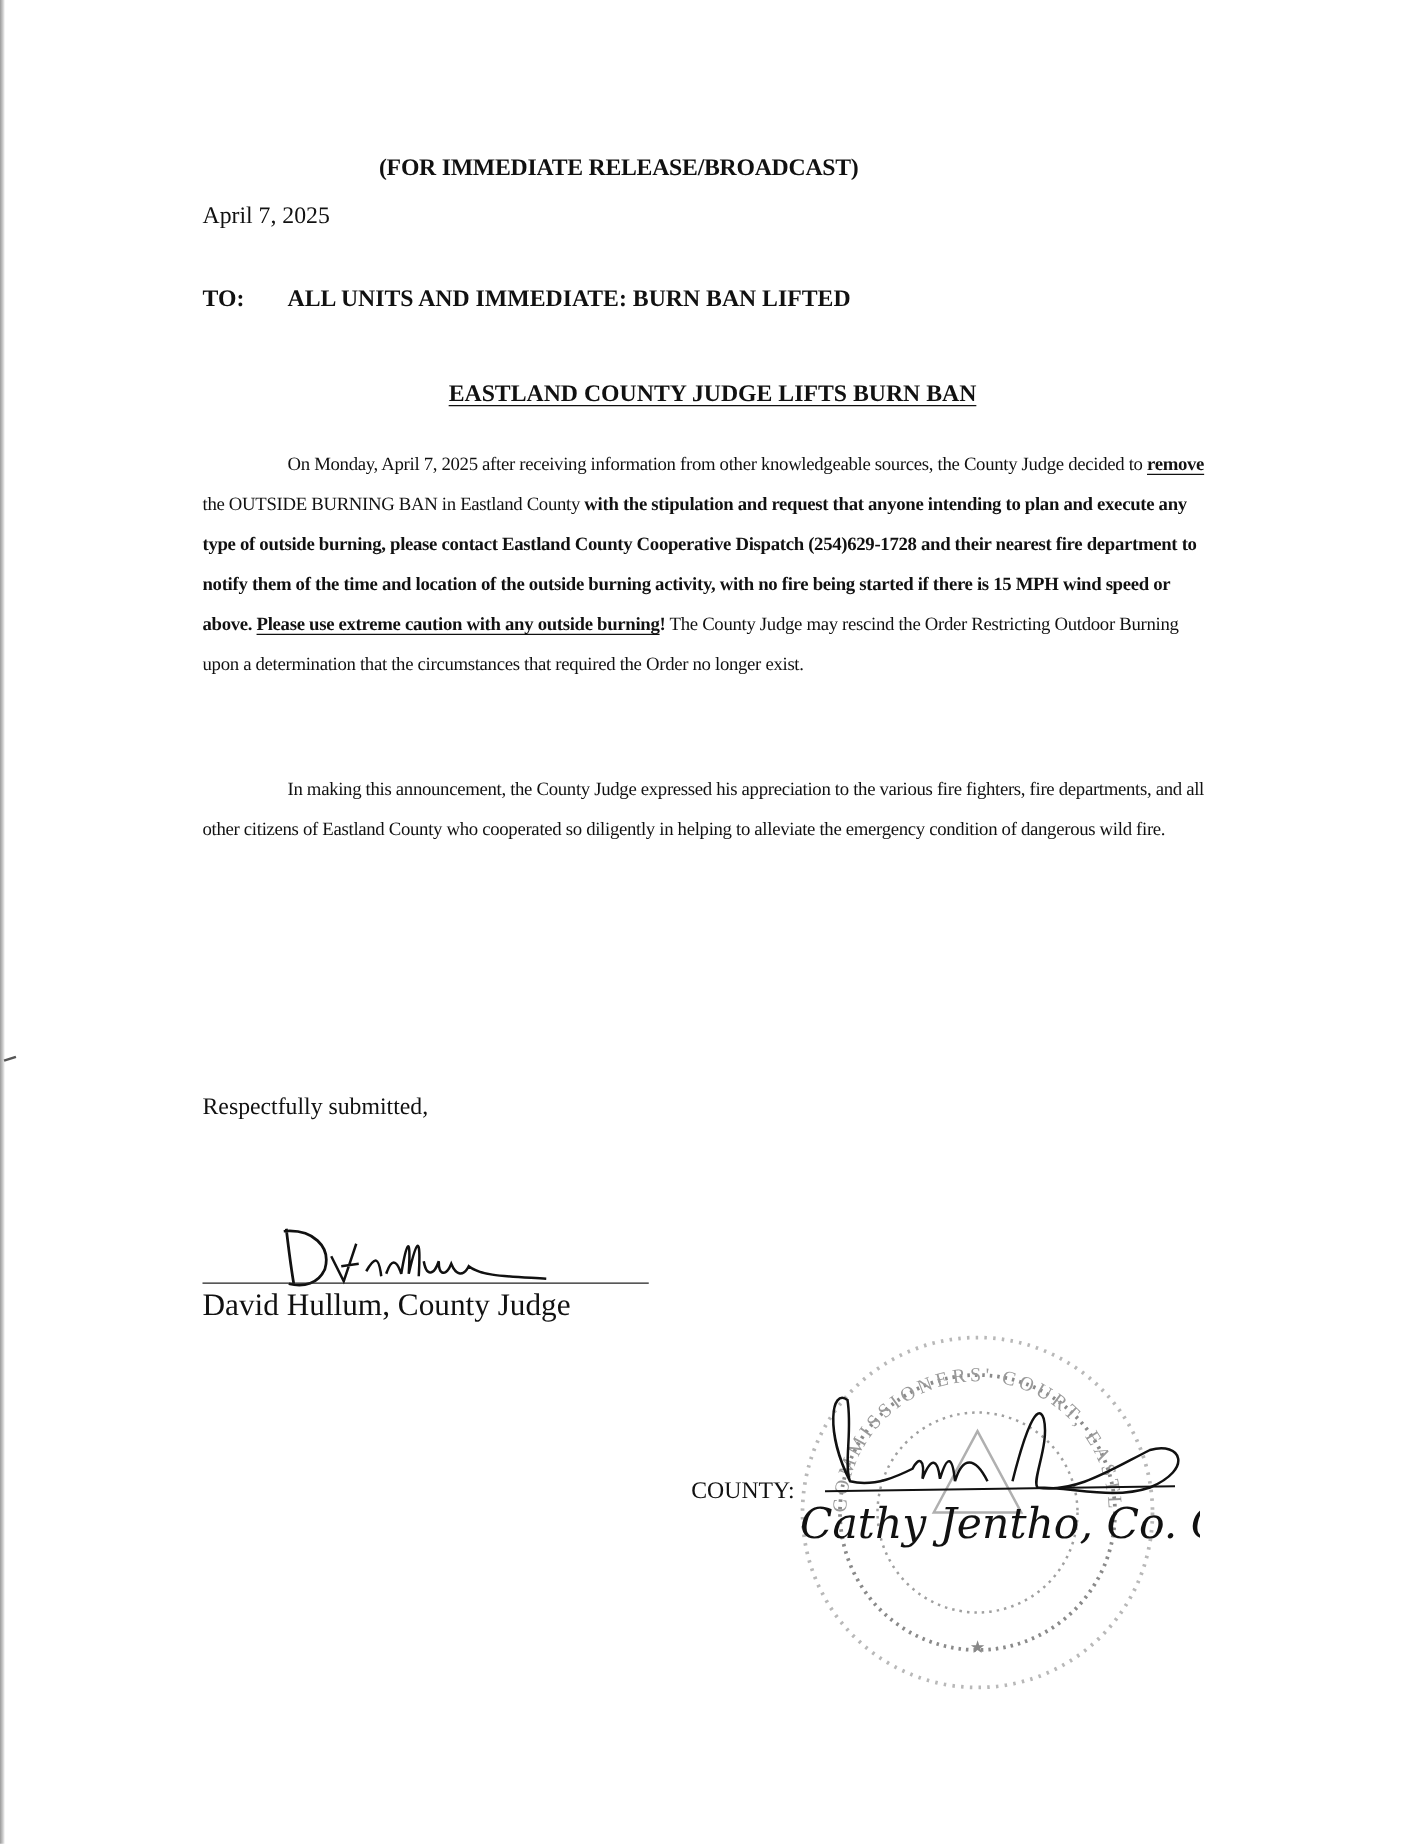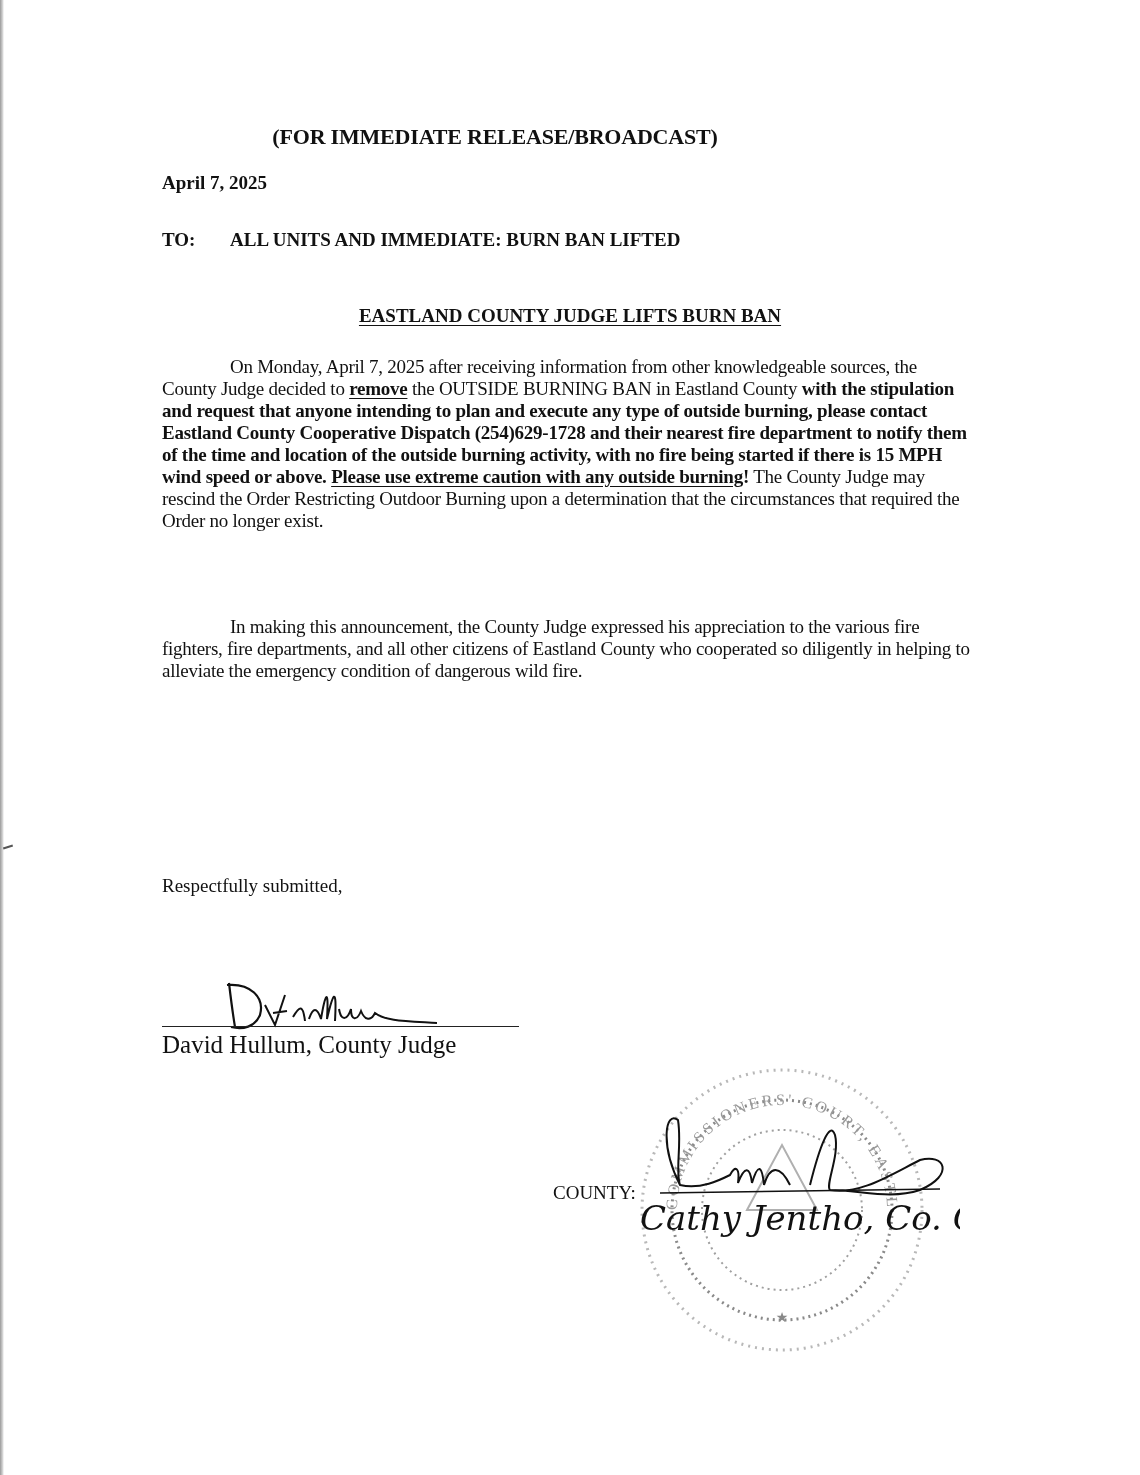--- a/index.html
+++ b/index.html
@@ -12,39 +12,39 @@
       position: absolute; left: 0; top: 0; width: 4px; height: 1475px;
       background: linear-gradient(to right, #9a9a9a, #cfcfcf 60%, #ffffff);
     }
     .edge-tick {
       position: absolute; left: 3px; top: 846px; width: 10px; height: 2px;
       background: #555; transform: rotate(-18deg);
     }
     .page { position: absolute; left: 0; top: 0; width: 1140px; height: 1475px; }
     .release {
       position: absolute; left: 0; width: 990px; top: 124px;
-      text-align: center; font-weight: bold; font-size: 22px; letter-spacing: -0.2px;
+      text-align: center; font-weight: bold; font-size: 19px; letter-spacing: -0.2px;
     }
     .date {
-      position: absolute; left: 162px; top: 172px;
-      font-weight: bold; font-size: 19px;
+      position: absolute; left: 162px; top: 162px;
+      font-weight: normal; font-size: 19px;
     }
     .to-line {
       position: absolute; left: 162px; top: 229px;
       font-weight: bold; font-size: 19px;
     }
     .to-line .to-label { display: inline-block; width: 68px; }
     .headline {
       position: absolute; left: 0; width: 1140px; top: 305px;
       text-align: center; font-weight: bold; font-size: 19px;
       text-decoration: underline; text-underline-offset: 3px;
     }
     .para {
       position: absolute; left: 162px; width: 810px;
-      font-size: 19px; line-height: 22px; letter-spacing: -0.25px;
+      font-size: 15px; line-height: 32px; letter-spacing: -0.25px;
     }
     .para .indent { display: inline-block; width: 68px; }
     .p1 { top: 356px; }
     .p2 { top: 616px; }
     .p3 { top: 744px; }
     .b { font-weight: bold; }
     .u { text-decoration: underline; text-underline-offset: 3px; }
     .closing {
       position: absolute; left: 162px; top: 875px; font-size: 19px;
     }

